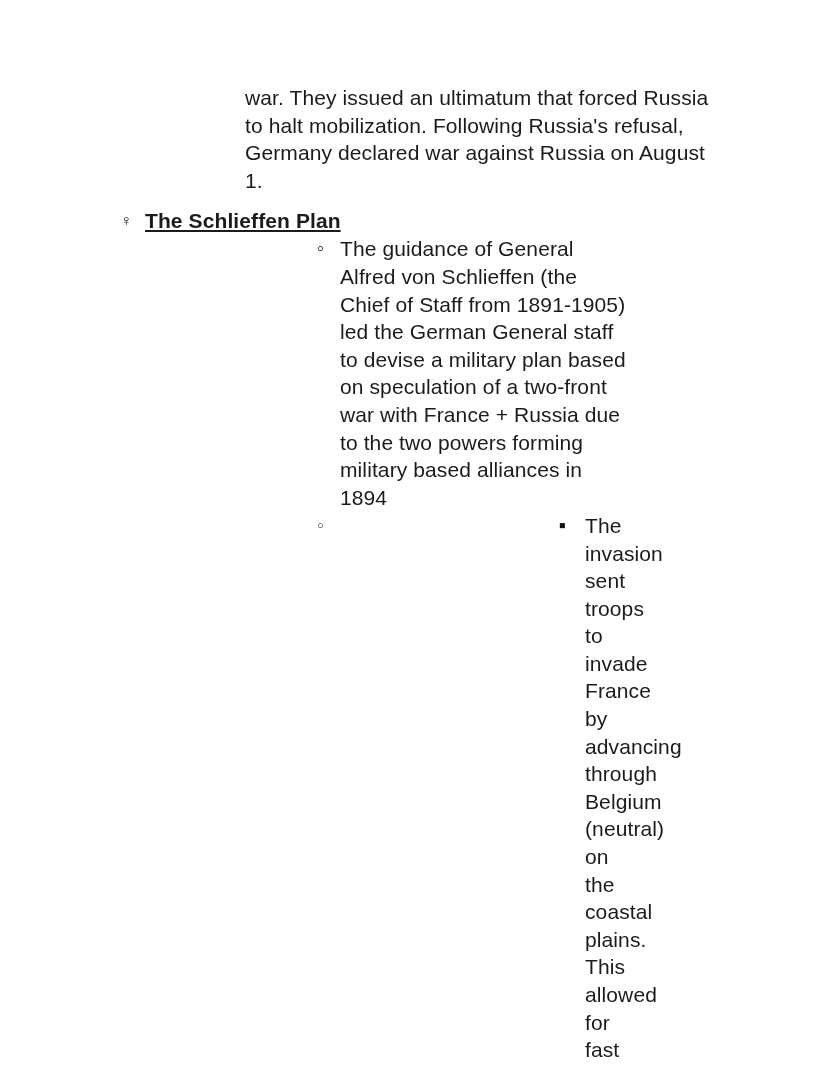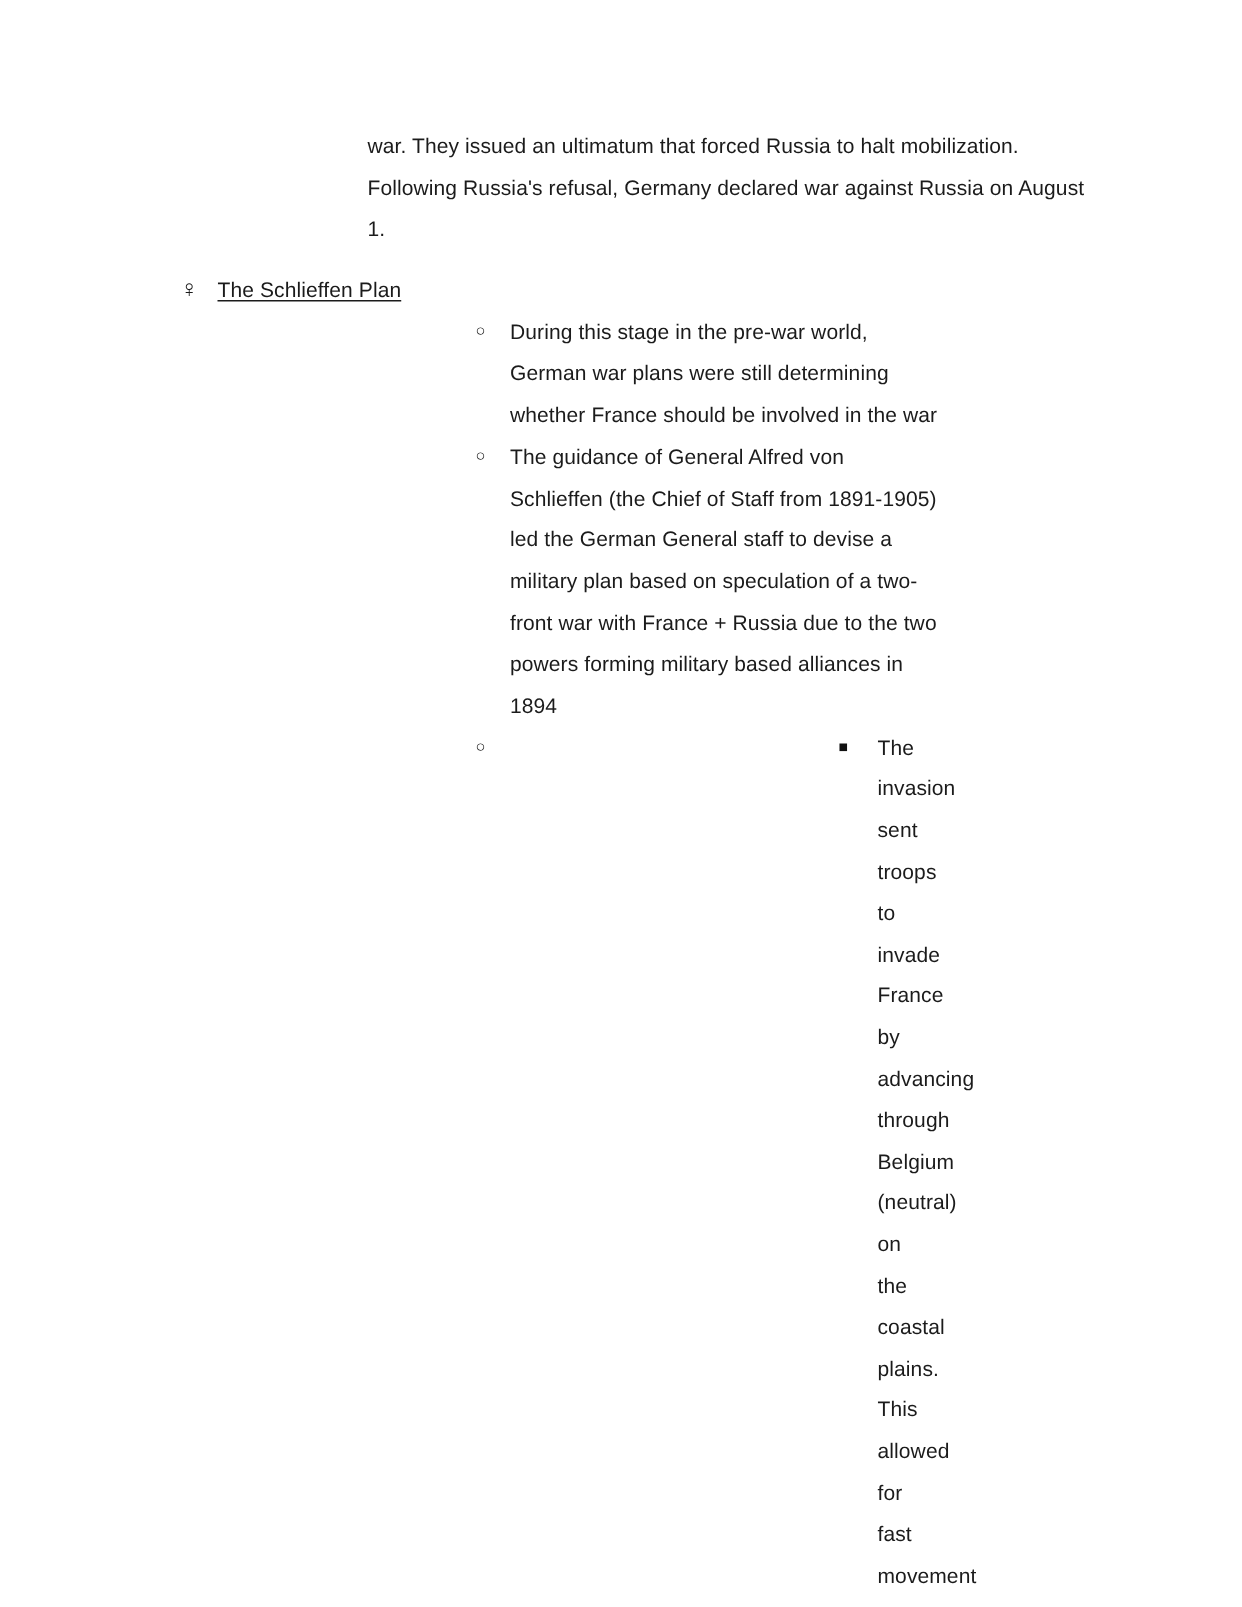--- a/index.html
+++ b/index.html
@@ -25,21 +25,21 @@
 
   
   ul.lvl {
     list-style: none;
     margin: 0;
     padding: 0;
   }
 
   
   .txt {
-    font-size: 14px;
+    font-size: 21px;
     line-height: 27.6px;
     letter-spacing: 0.005em;
     color: #1b1b1b;
   }
 
   
   .cont-para {
     margin: 0;
     padding: 0 100px 0 245px;
   }
@@ -55,21 +55,21 @@
     position: absolute;
     left: 120px;
     top: 0;
     width: 18px;
     font-size: 16.4px;
     line-height: 27.6px;
     color: #1b1b1b;
     text-align: left;
   }
   .heading-1 {
-    font-weight: normal;
+    font-weight: bold;
     text-decoration: underline;
     text-underline-offset: 2px;
   }
 
   
   li.l2 {
     position: relative;
     padding-left: 195px;
     padding-right: 100px;
     margin-top: 0.5px;
@@ -114,21 +114,20 @@
 
     <ul class="lvl">
       <li class="l1">
         <span class="marker-1">♀</span>
         <span class="txt heading-1">The Schlieffen Plan</span>
 
         <ul class="lvl">
 
           <li class="l2">
             <span class="marker-2">○</span>
-            <span class="txt">During this stage in the pre-war world, German war plans were still determining whether France should be involved in the war</span>
           </li>
 
           <li class="l2">
             <span class="marker-2">○</span>
             <span class="txt">The guidance of General Alfred von Schlieffen (the Chief of Staff from 1891-1905) led the German General staff to devise a military plan based on speculation of a two-front war with France + Russia due to the two powers forming military based alliances in 1894</span>
           </li>
 
           <li class="l2">
             <span class="marker-2">○</span>
             <ul class="lvl">

